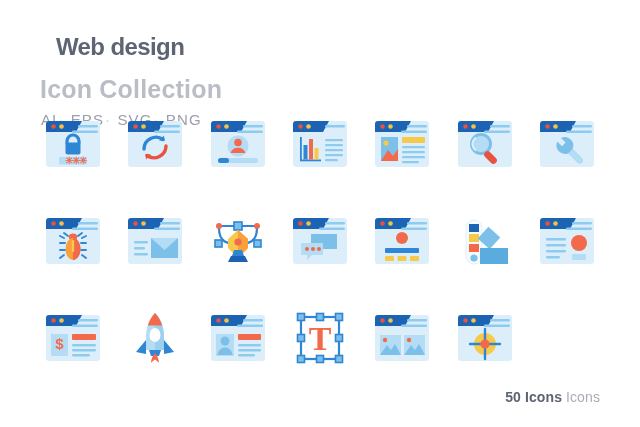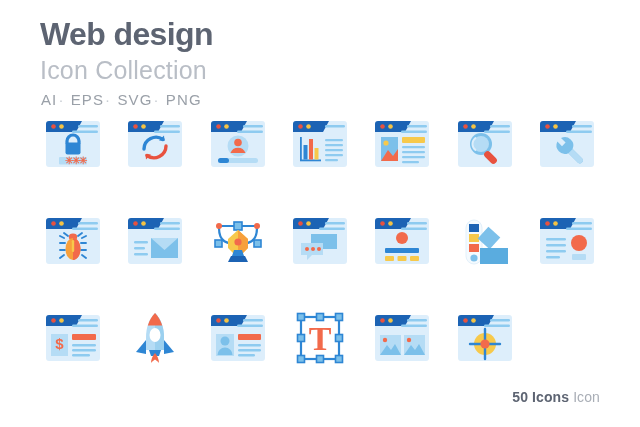--- a/index.html
+++ b/index.html
@@ -8,25 +8,25 @@
     background:#ffffff;
     font-family:"Liberation Sans", sans-serif;
     overflow:hidden;
     position:relative;
   }
   .page{position:relative;width:640px;height:427px;}
 
   
   .header{position:absolute;left:40px;top:18px;}
   .title{
-    font-size:32px;font-weight:bold;color:#5d6472;
-    letter-spacing:-0.6px;line-height:1.05;margin:0;
+    font-size:24px;font-weight:bold;color:#5d6472;
+    letter-spacing:-0.6px;line-height:1.05;margin:16px;
   }
   .subtitle{
-    font-size:25px;font-weight:400;color:#b9bec6;
+    font-size:25px;font-weight:700;color:#b9bec6;
     letter-spacing:0.2px;line-height:1.15;margin:4px 0 0 0;
   }
   .formats{
     font-size:15px;color:#9aa0a8;letter-spacing:1.1px;
     margin:7px 0 0 1px;
   }
   .formats .sep{color:#c8cdd3;padding:0 1px;}
 
   
   .footer{
@@ -411,16 +411,16 @@
           <line x1="16" y1="37" x2="46" y2="37"></line>
         </g>
         <circle cx="31" cy="37" r="4.6" fill="#f26a4b"></circle>
       </svg>
     </div>
 
   </div>
 
   <div class="footer">
     <span class="count">50 Icons</span>
-    <span class="style">Icon</span>
+    <span class="style">Icons</span>
   </div>
 
 </div>
 
 </body></html>

